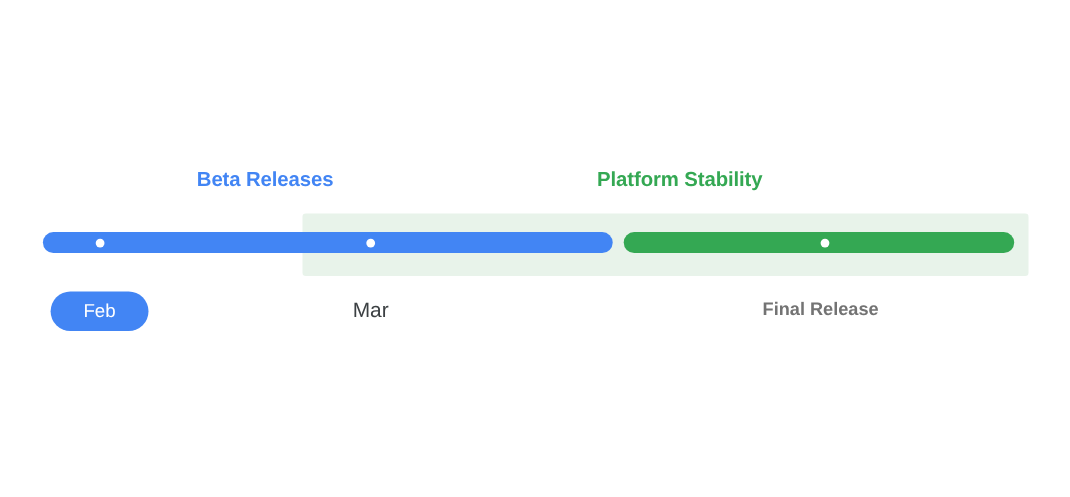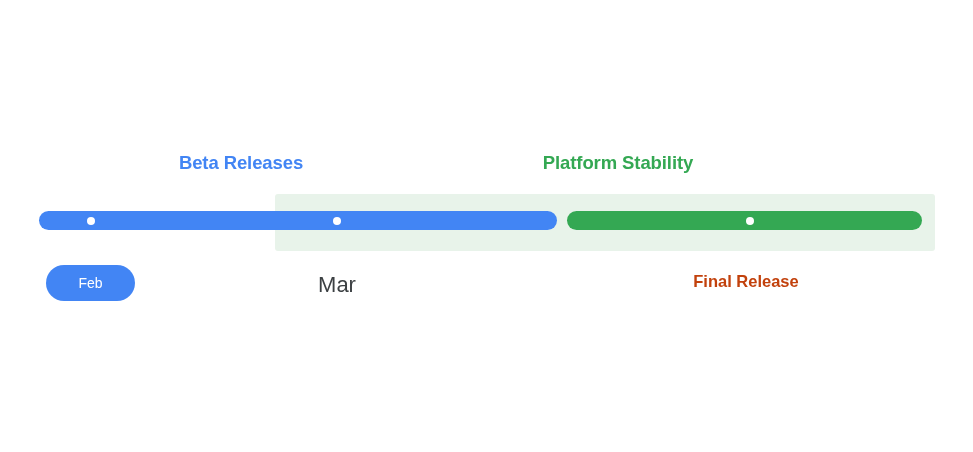--- a/index.html
+++ b/index.html
@@ -76,36 +76,36 @@
   
   .marker-pill {
     position: absolute;
     top: 265px;
     left: 46px;
     width: 89px;
     height: 36px;
     border-radius: 18px;
     background: #4285f4;
     color: #ffffff;
-    font-size: 14px;
+    font-size: 17px;
     display: flex;
     align-items: center;
     justify-content: center;
     box-sizing: border-box;
   }
 
   .marker-text {
     position: absolute;
     top: 272px;
-    font-size: 22px;
+    font-size: 19px;
     white-space: nowrap;
     transform: translateX(-50%);
   }
   .marker-text.gray  { color: #3c4043; left: 337px; }
-  .marker-text.green { color: #c2410c; left: 746px; font-weight: bold; font-size: 16.5px; }
+  .marker-text.green { color: #737373; left: 746px; font-weight: bold; font-size: 16.5px; }
 </style>
 </head>
 <body>
 
 <div id="timeline-root">
 
   <div class="highlight-panel"></div>
 
   <div class="phase-label blue">Beta Releases</div>
 

